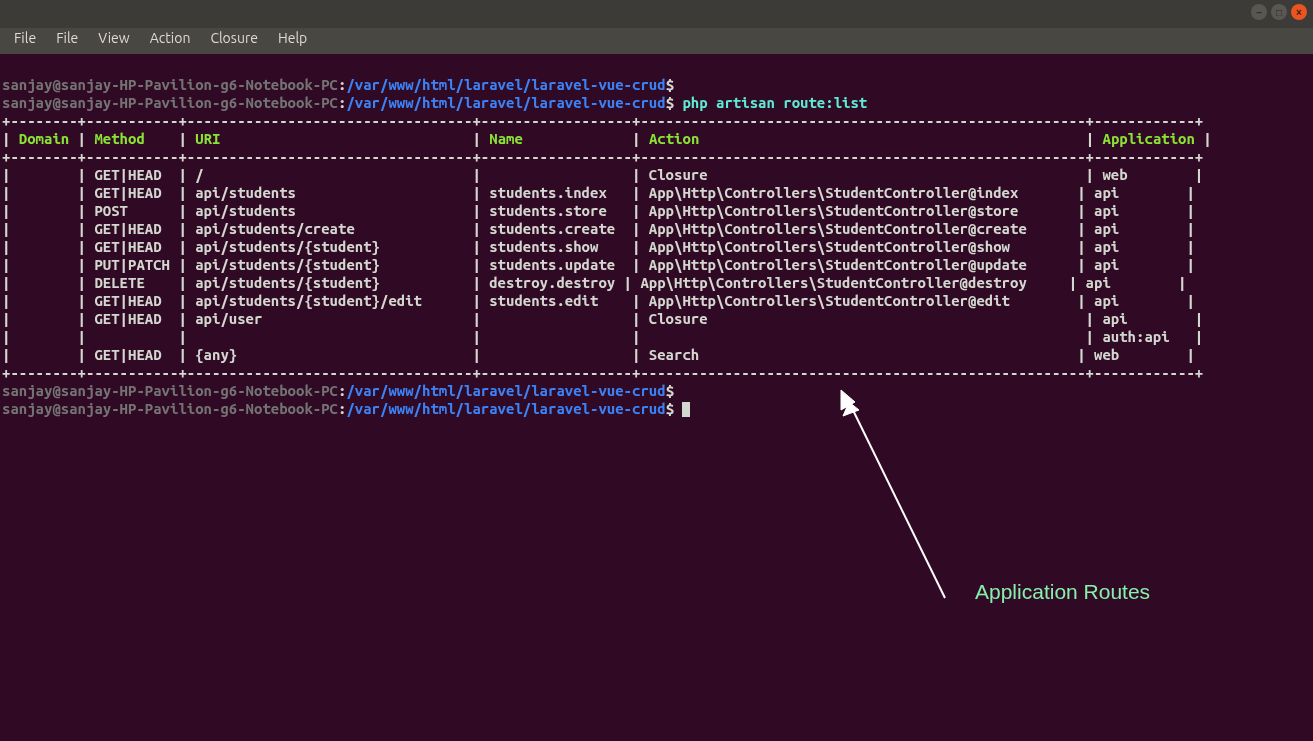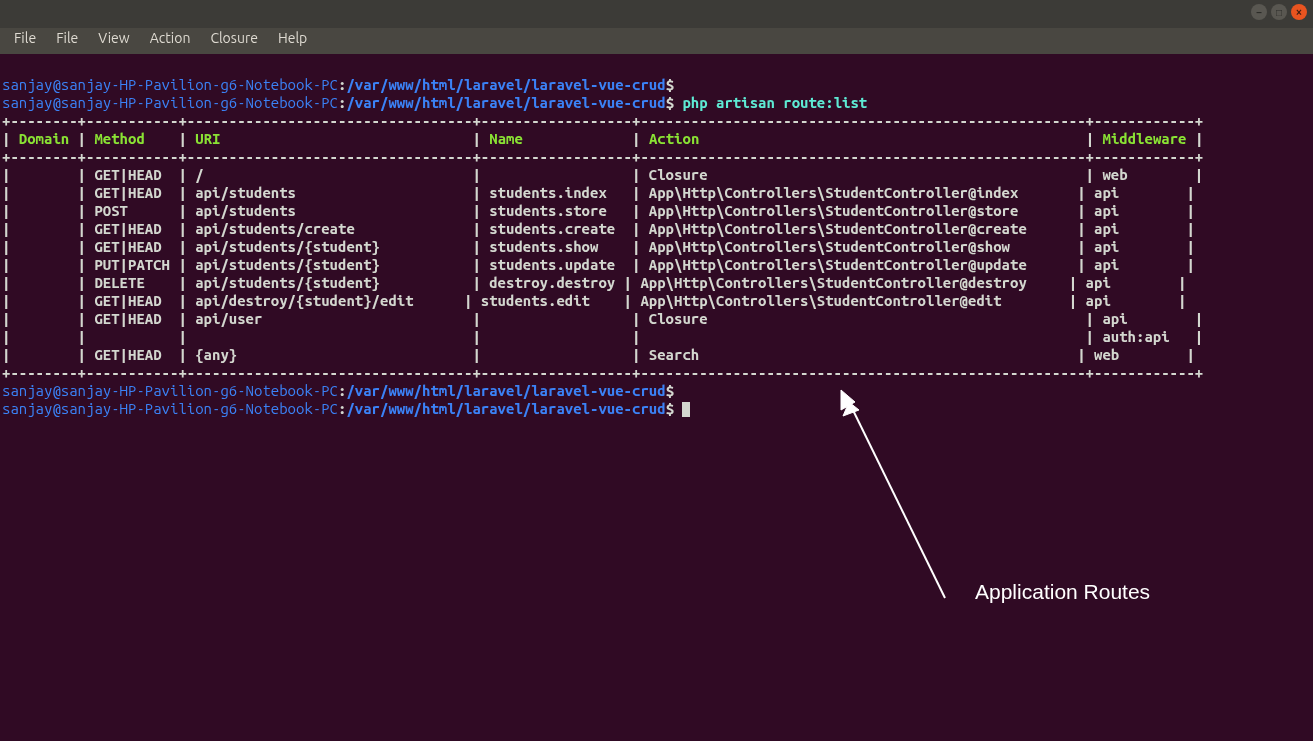--- a/index.html
+++ b/index.html
@@ -58,36 +58,36 @@
   .menu-item { padding: 2px 8px; }
   .terminal {
     padding: 4px 2px;
     color: #d3d7cf;
     white-space: pre;
     line-height: 18px;
     font-family: "Ubuntu Mono", "DejaVu Sans Mono", monospace;
     font-size: 15px;
     font-weight: bold;
   }
-  .prompt-user { color: #3b82f6; font-weight: normal;}
+  .prompt-user { color: #737373; font-weight: bold;}
   .prompt-colon { color: #d3d7cf; font-weight: bold;}
   .prompt-path { color: #3b82f6; font-weight: bold;}
   .prompt-dollar { color: #d3d7cf; font-weight: bold;}
   .cmd { color: #5eead4; }
   .hdr { color: #8ae234; font-weight: bold;}
   .cursor {
     display: inline-block;
     width: 8px;
     height: 15px;
     background: #d3d7cf;
     vertical-align: text-bottom;
   }
   .annotation {
     position: absolute;
-    color: #ffffff;
+    color: #86efac;
     font-family: sans-serif;
     font-size: 21px;
   }
   .arrow {
     position: absolute;
     stroke: #fff;
     fill: #fff;
   }
 </style>
 </head>
@@ -107,30 +107,30 @@
   <span class="menu-item">View</span>
   <span class="menu-item">Action</span>
   <span class="menu-item">Closure</span>
   <span class="menu-item">Help</span>
 </div>
 
 <div class="terminal">
 <span class="prompt-user">sanjay@sanjay-HP-Pavilion-g6-Notebook-PC</span><span class="prompt-colon">:</span><span class="prompt-path">/var/www/html/laravel/laravel-vue-crud</span><span class="prompt-dollar">$</span><span class="cmd"></span>
 <span class="prompt-user">sanjay@sanjay-HP-Pavilion-g6-Notebook-PC</span><span class="prompt-colon">:</span><span class="prompt-path">/var/www/html/laravel/laravel-vue-crud</span><span class="prompt-dollar">$</span><span class="cmd"> php artisan route:list</span>
 <span>+--------+-----------+----------------------------------+------------------+-----------------------------------------------------+------------+</span>
-<span>| <span class="hdr">Domain</span> | <span class="hdr">Method</span>    | <span class="hdr">URI</span>                              | <span class="hdr">Name</span>             | <span class="hdr">Action</span>                                              | <span class="hdr">Middleware</span> |</span>
+<span>| <span class="hdr">Domain</span> | <span class="hdr">Method</span>    | <span class="hdr">URI</span>                              | <span class="hdr">Name</span>             | <span class="hdr">Action</span>                                              | <span class="hdr">Application</span> |</span>
 <span>+--------+-----------+----------------------------------+------------------+-----------------------------------------------------+------------+</span>
 <span>|        | GET|HEAD  | /                                |                  | Closure                                             | web        |</span>
 <span>|        | GET|HEAD  | api/students                     | students.index   | App\Http\Controllers\StudentController@index       | api        |</span>
 <span>|        | POST      | api/students                     | students.store   | App\Http\Controllers\StudentController@store       | api        |</span>
 <span>|        | GET|HEAD  | api/students/create              | students.create  | App\Http\Controllers\StudentController@create      | api        |</span>
 <span>|        | GET|HEAD  | api/students/{student}           | students.show    | App\Http\Controllers\StudentController@show        | api        |</span>
 <span>|        | PUT|PATCH | api/students/{student}           | students.update  | App\Http\Controllers\StudentController@update      | api        |</span>
 <span>|        | DELETE    | api/students/{student}           | destroy.destroy | App\Http\Controllers\StudentController@destroy     | api        |</span>
-<span>|        | GET|HEAD  | api/destroy/{student}/edit      | students.edit    | App\Http\Controllers\StudentController@edit        | api        |</span>
+<span>|        | GET|HEAD  | api/students/{student}/edit      | students.edit    | App\Http\Controllers\StudentController@edit        | api        |</span>
 <span>|        | GET|HEAD  | api/user                         |                  | Closure                                             | api        |</span>
 <span>|        |           |                                  |                  |                                                     | auth:api   |</span>
 <span>|        | GET|HEAD  | {any}                            |                  | Search                                             | web        |</span>
 <span>+--------+-----------+----------------------------------+------------------+-----------------------------------------------------+------------+</span>
 <span class="prompt-user">sanjay@sanjay-HP-Pavilion-g6-Notebook-PC</span><span class="prompt-colon">:</span><span class="prompt-path">/var/www/html/laravel/laravel-vue-crud</span><span class="prompt-dollar">$</span><span class="cmd"></span>
 <span class="prompt-user">sanjay@sanjay-HP-Pavilion-g6-Notebook-PC</span><span class="prompt-colon">:</span><span class="prompt-path">/var/www/html/laravel/laravel-vue-crud</span><span class="prompt-dollar">$</span> <span class="cursor"></span>
 </div>
 
 <svg class="arrow" style="left:835px; top:388px;" width="130" height="220">
   <line x1="110" y1="210" x2="14" y2="14" stroke="#fff" stroke-width="2"></line>

